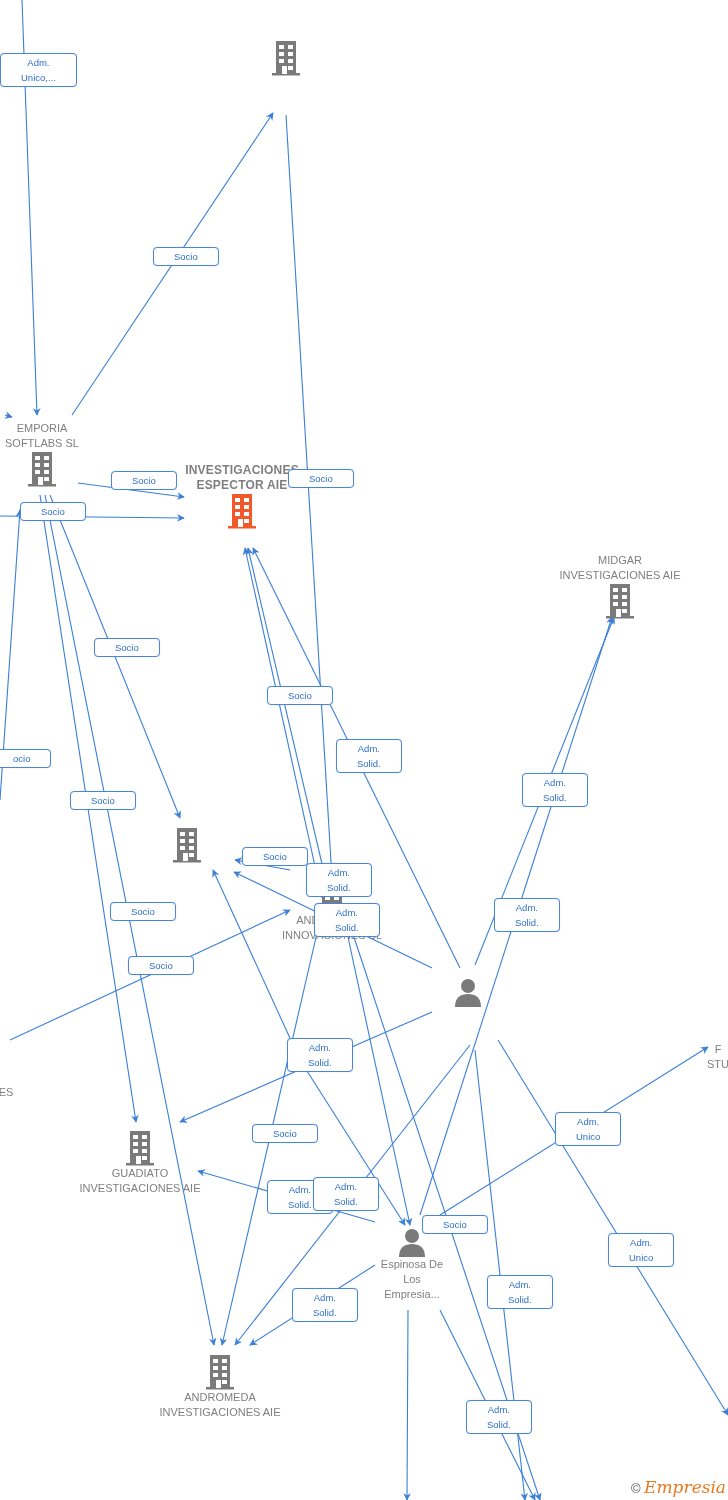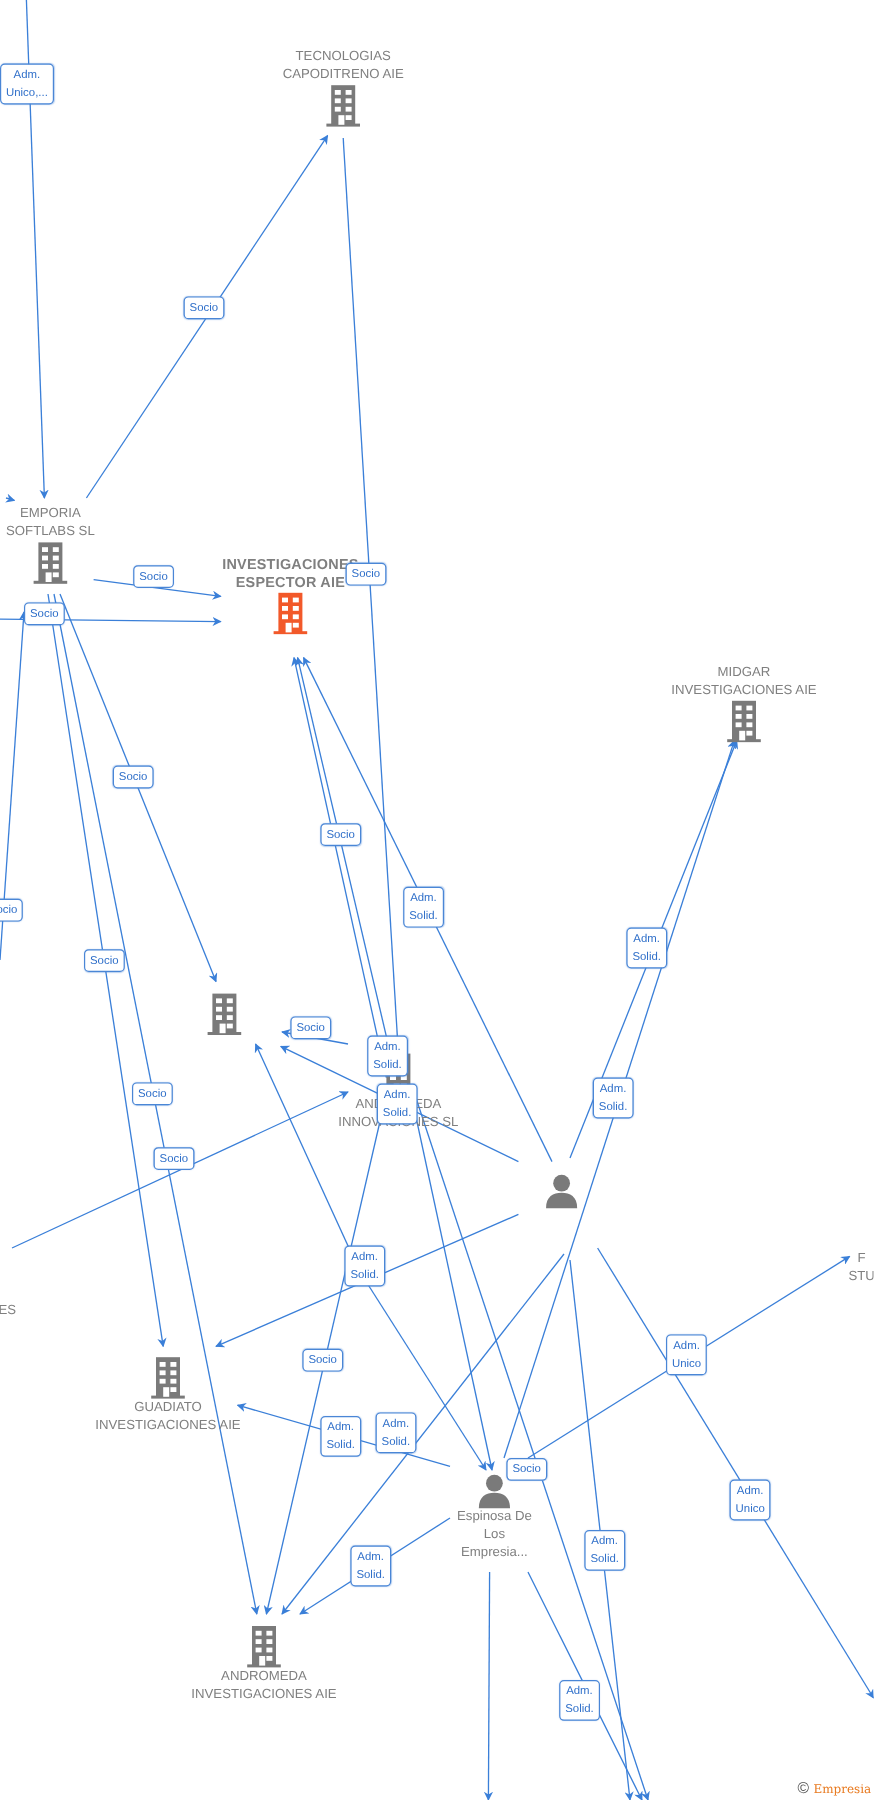--- a/index.html
+++ b/index.html
@@ -4,24 +4,24 @@
 <style>
   html, body { margin: 0; padding: 0; background: #ffffff; }
   body { width: 728px; height: 1500px; position: relative; overflow: hidden;
          font-family: "Liberation Sans", sans-serif; }
   #edges { position: absolute; left: 0; top: 0; width: 728px; height: 1500px; }
   .node { position: absolute; text-align: center; color: #7f7f7f; font-size: 11px; line-height: 15px; }
   .node .lbl { white-space: pre-line; display: block; }
   .node.main .lbl { font-weight: bold; font-size: 12px; letter-spacing: 0.2px; }
   .node svg { display: block; margin: 0 auto; }
   .elabel { position: absolute; background: #fff; border: 1px solid #4a86d6; border-radius: 4px;
-            color: #2f6fc9; font-size: 9.5px; line-height: 15px; text-align: center; padding: 1px 4px;
+            color: #2f6fc9; font-size: 9.5px; line-height: 15px; text-align: center; padding: 1px 20px;
             white-space: pre-line; box-shadow: 0 0 1px rgba(74,134,214,.4); }
   .footer { position: absolute; right: 2px; bottom: 3px; font-size: 13px; color: #555; }
-  .footer .brand { color: #e8791e; font-family: "DejaVu Serif", serif; font-size: 10px; }
+  .footer .brand { color: #e8791e; font-family: "DejaVu Serif", serif; font-style: italic; font-size: 17px; }
 </style>
 </head>
 <body>
 
 <svg id="edges" xmlns="http://www.w3.org/2000/svg">
   <defs>
     <marker id="arrow" viewBox="0 0 10 10" refX="9" refY="5" markerWidth="7" markerHeight="7" orient="auto-start-reverse">
       <path d="M0,0 L10,5 L0,10 L3,5 z" fill="#3a7fd8"></path>
     </marker>
   </defs>
@@ -56,22 +56,20 @@
       <line x1="440" y1="1215" x2="708" y2="1047" stroke="#3a7fd8" stroke-width="1.1" marker-end="url(#arrow)"></line>
       <line x1="498" y1="1040" x2="728" y2="1415" stroke="#3a7fd8" stroke-width="1.1" marker-end="url(#arrow)"></line>
       <line x1="475" y1="1050" x2="525" y2="1500" stroke="#3a7fd8" stroke-width="1.1" marker-end="url(#arrow)"></line>
       <line x1="408" y1="1310" x2="407" y2="1500" stroke="#3a7fd8" stroke-width="1.1" marker-end="url(#arrow)"></line>
       <line x1="440" y1="1310" x2="535" y2="1500" stroke="#3a7fd8" stroke-width="1.1" marker-end="url(#arrow)"></line>
     </g>
 </svg>
 
 <div id="nodes">
     <div class="node" style="left: 206px; width: 160px; top: 40px;">
-      <span class="lbl">TECNOLOGIAS
-CAPODITRENO AIE</span>
       <svg width="32" height="36" viewBox="0 0 32 36">
     <rect x="6" y="1" width="20" height="33" fill="#7a7a7a"></rect>
         <rect x="2" y="33" width="28" height="2.5" fill="#7a7a7a"></rect>
     <g fill="#fff">
           <rect x="9" y="5" width="5" height="4"></rect>
           <rect x="18" y="5" width="5" height="4"></rect>
     <rect x="9" y="12" width="5" height="4"></rect>
           <rect x="18" y="12" width="5" height="4"></rect>
     <rect x="9" y="19" width="5" height="4"></rect>
           <rect x="18" y="19" width="5" height="4"></rect>

